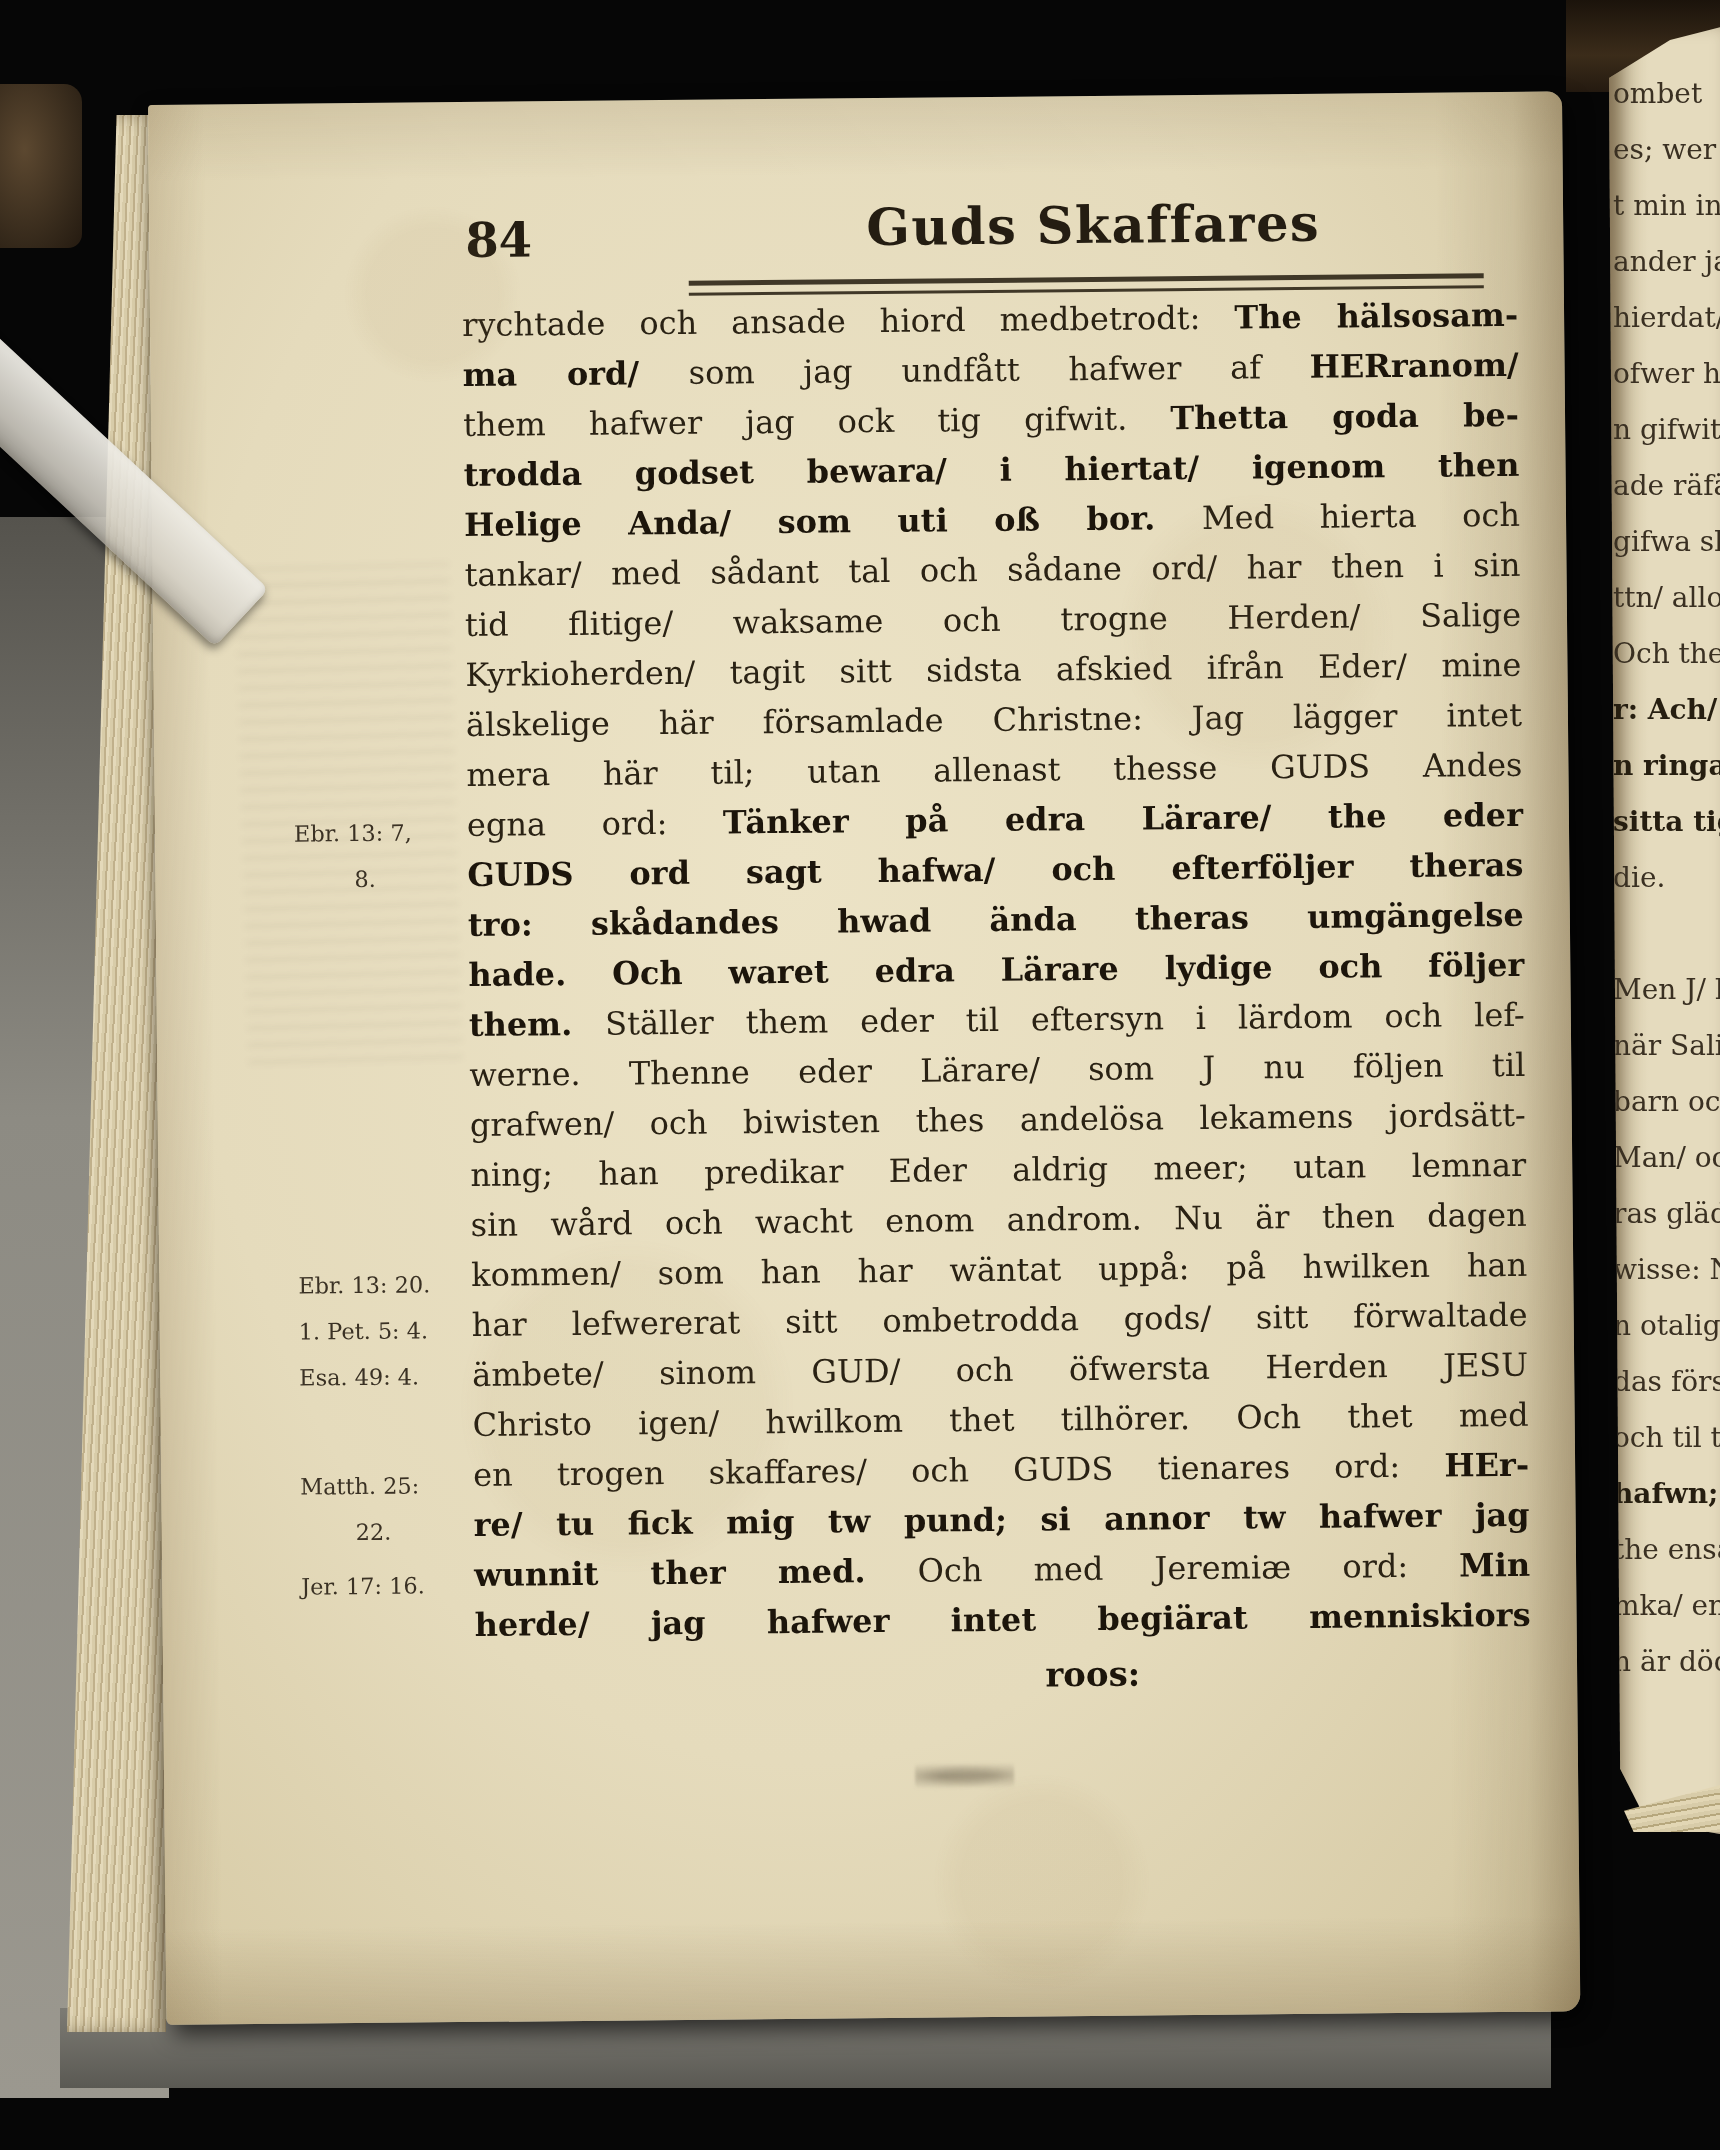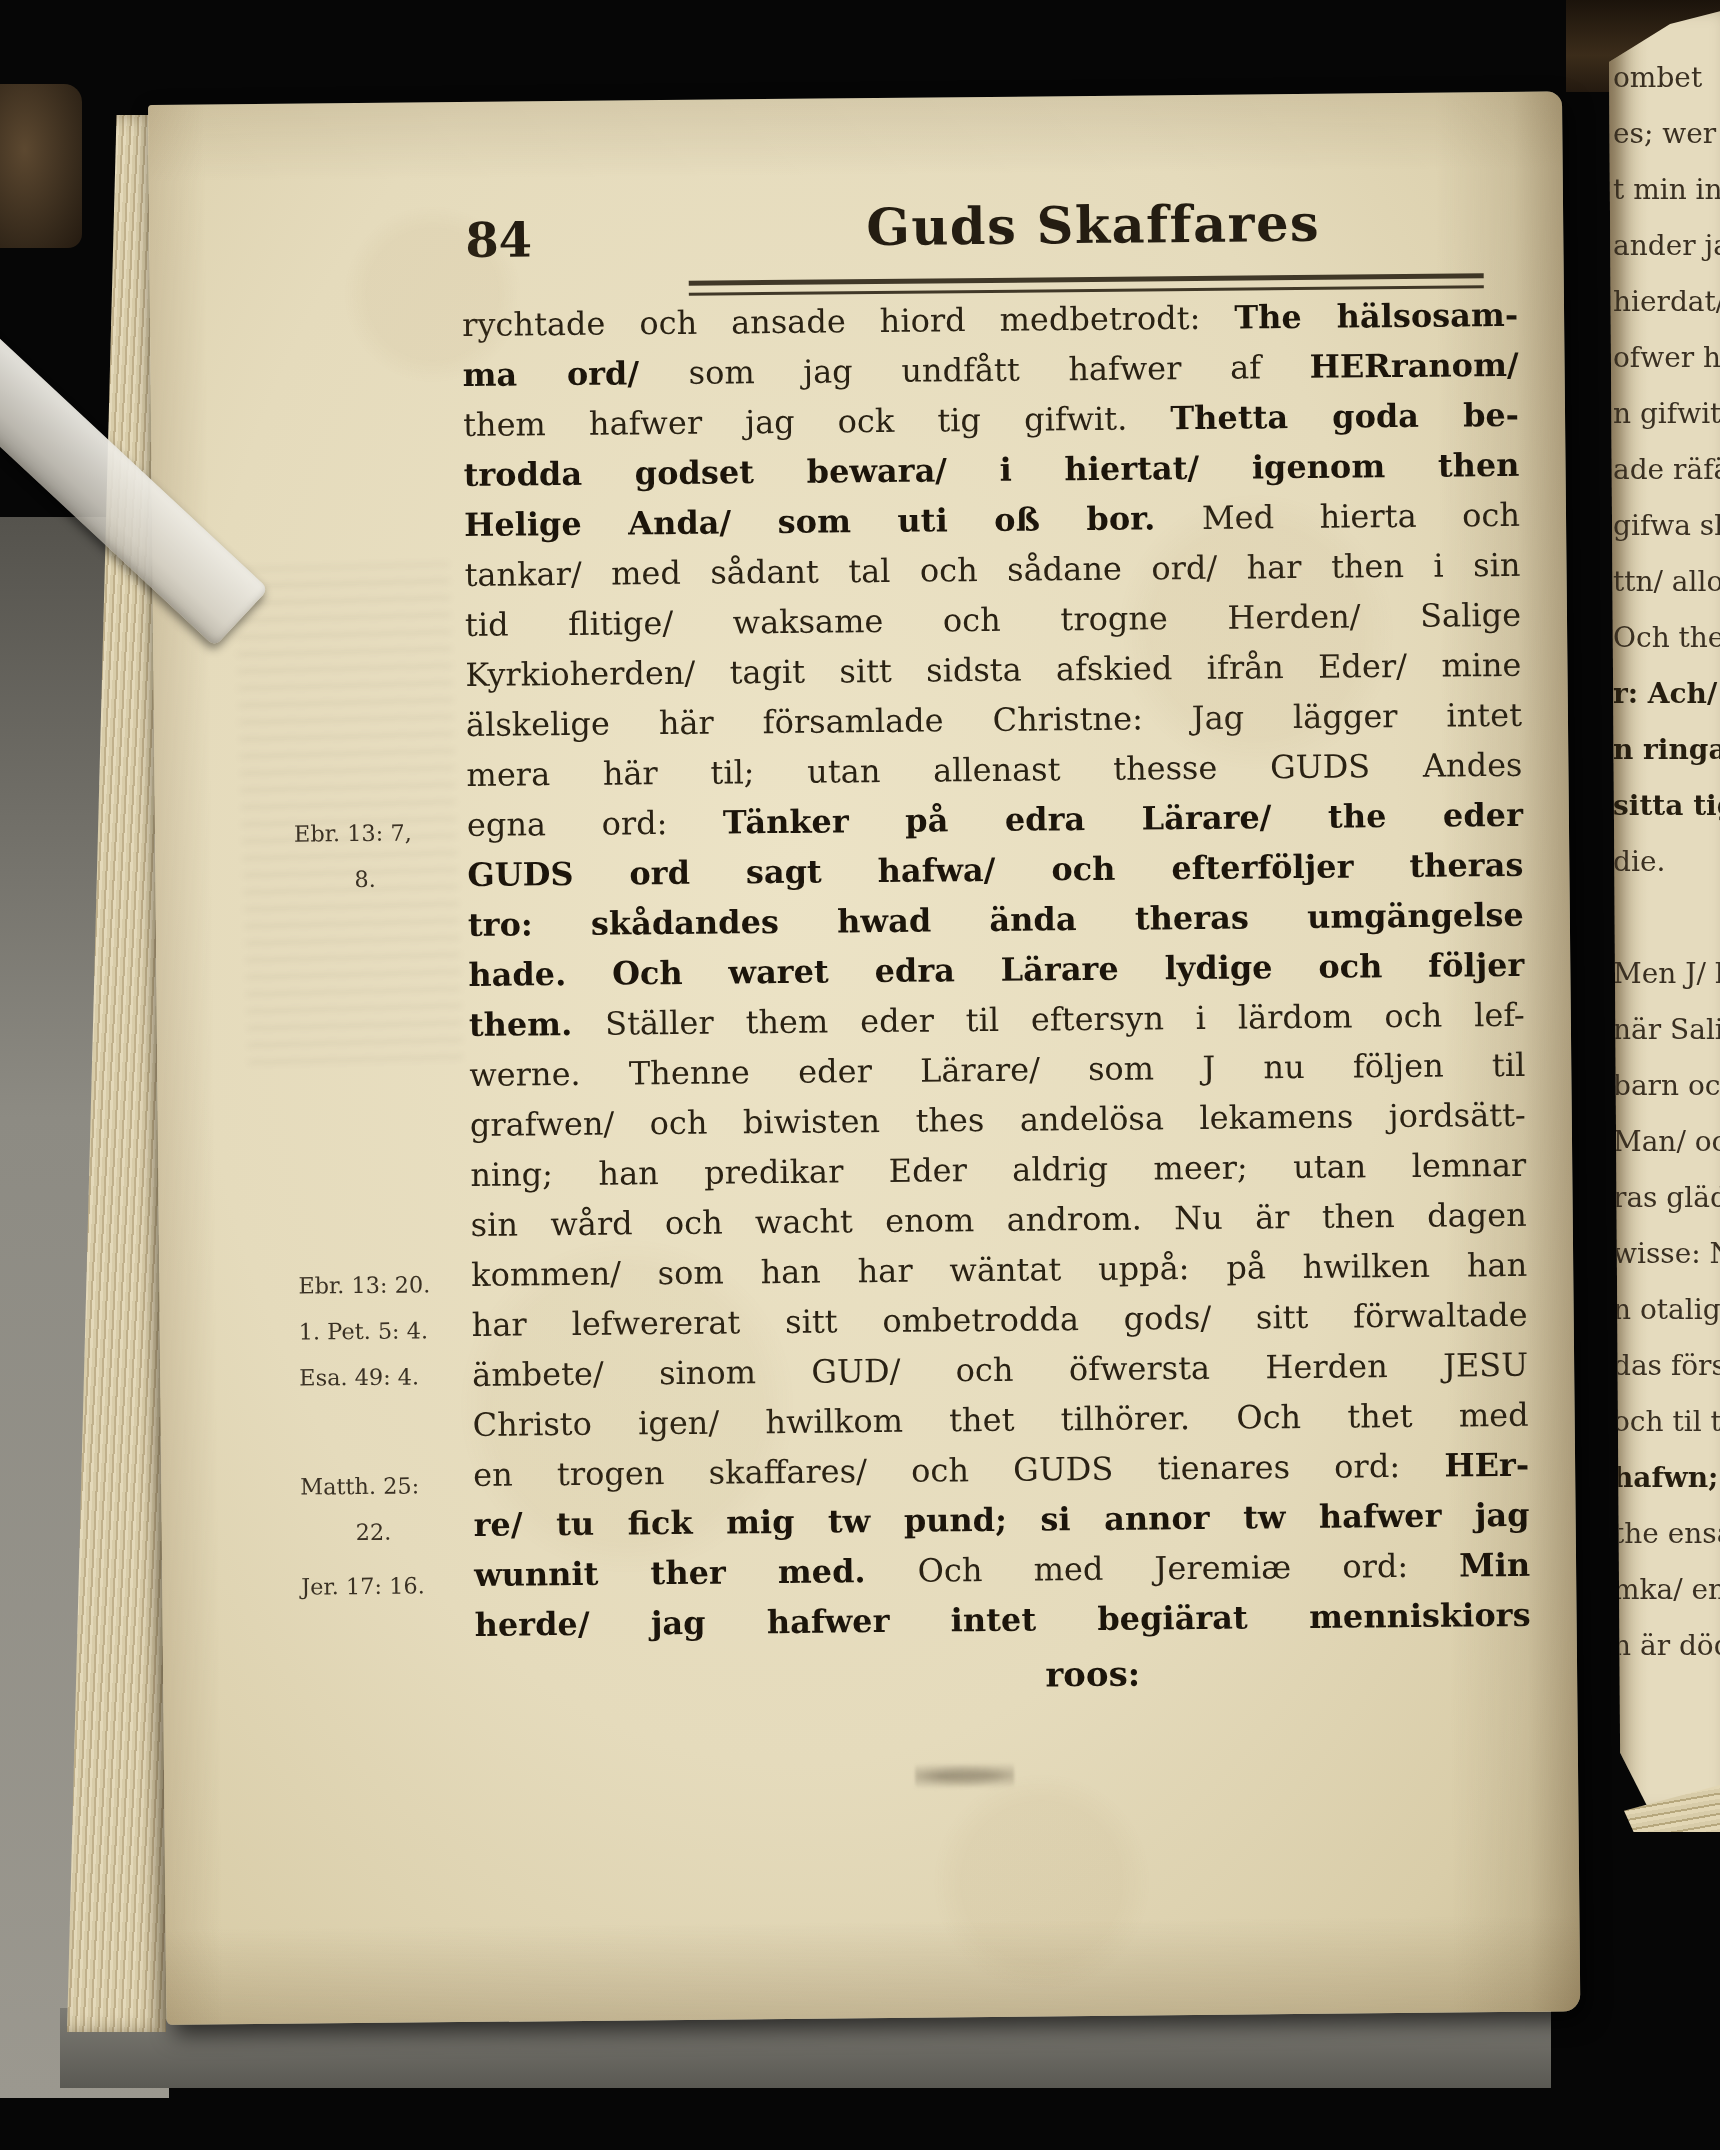--- a/index.html
+++ b/index.html
@@ -90,21 +90,21 @@
       radial-gradient(ellipse at 28% 50%, rgba(60,50,35,.35), transparent 70%),
       radial-gradient(ellipse at 75% 50%, rgba(60,50,35,.30), transparent 70%);
   }
   
   .leather-top{
     position:absolute;left:1566px;top:0;width:155px;height:92px;z-index:2;
     background:linear-gradient(180deg,#1b130b,#3b2c1a 60%,#241a10);
   }
   
   .facing-page{
-    position:absolute;left:1609px;top:4px;width:111px;height:1814px;z-index:3;
+    position:absolute;left:1609px;top:20px;width:111px;height:1814px;z-index:3;
     background:linear-gradient(90deg,#c9bb98 0px,#dbd0b0 17px,#e5dbbe 40px);
     clip-path:polygon(0 3.2%,55% 1.1%,100% .4%,100% 100%,34% 99.3%,10% 96.4%);
     box-shadow:inset 13px 0 20px rgba(70,50,25,.55);
   }
   .facing-lines{position:absolute;left:4px;top:46px;width:149px;}
   .fline{font-size:28px;line-height:56px;color:#3a3022;white-space:nowrap;}
   .fline .em{font-weight:700;color:#261e10;}
   .facing-corner{
     position:absolute;left:1624px;top:1785px;width:96px;height:47px;z-index:3;
     background:repeating-linear-gradient(170deg,#d8cca9 0 4px,#b6a77d 4px 6px,#e2d6b4 6px 10px);

